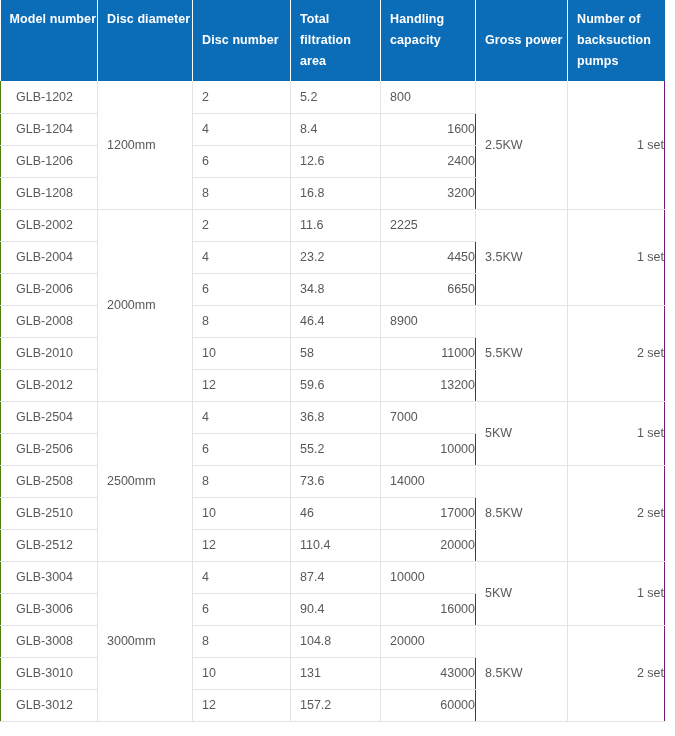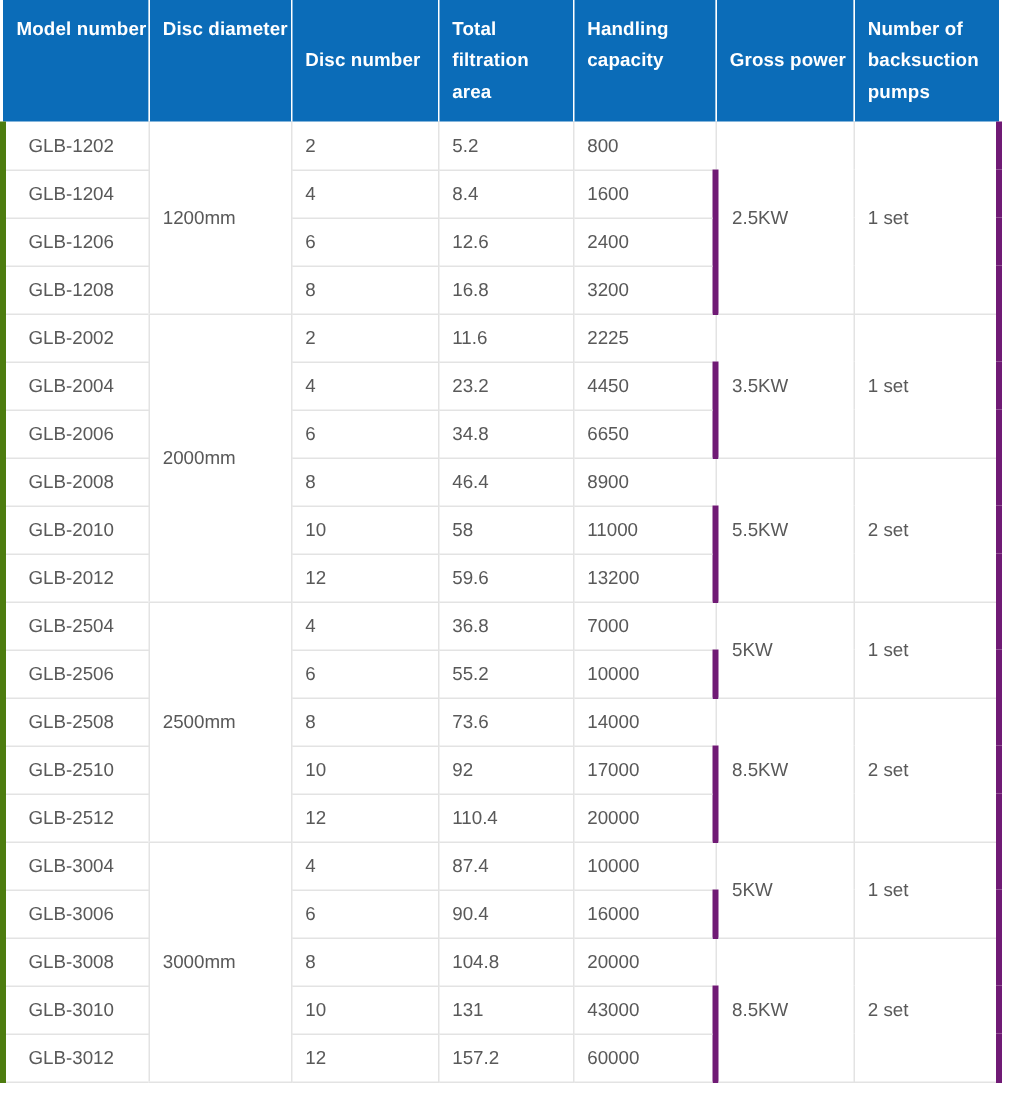--- a/index.html
+++ b/index.html
@@ -60,25 +60,26 @@
     vertical-align: middle;
     padding: 0 0 0 9px;
     height: 32px;
     border-right: 1px solid #e3e3e3;
     border-bottom: 1px solid #e3e3e3;
     box-sizing: border-box;
     white-space: nowrap;
     overflow: hidden;
   }
   #spec-table tbody tr td:first-child {
-    border-left: 4px solid #4d7c0f;
+    border-left: 1px solid #4d7c0f;
     padding-left: 15px;
   }
   #spec-table tbody td:last-child {
-    border-right: 4px solid #701a75;
+    border-right: 1px solid #701a75;
+    text-align: right;
   }
 </style>
 </head>
 <body>
 
 <table id="spec-table">
   <colgroup>
     <col class="c-model">
       <col class="c-diam">
       <col class="c-dnum">
@@ -186,21 +187,21 @@
         <td>GLB-2508</td>
         <td>8</td>
         <td>73.6</td>
         <td>14000</td>
         <td rowspan="3">8.5KW</td>
         <td rowspan="3">2 set</td>
       </tr>
       <tr>
         <td>GLB-2510</td>
         <td>10</td>
-        <td>92</td>
+        <td>46</td>
         <td>17000</td>
       </tr>
       <tr>
         <td>GLB-2512</td>
         <td>12</td>
         <td>110.4</td>
         <td>20000</td>
       </tr>
       <tr>
         <td>GLB-3004</td>

